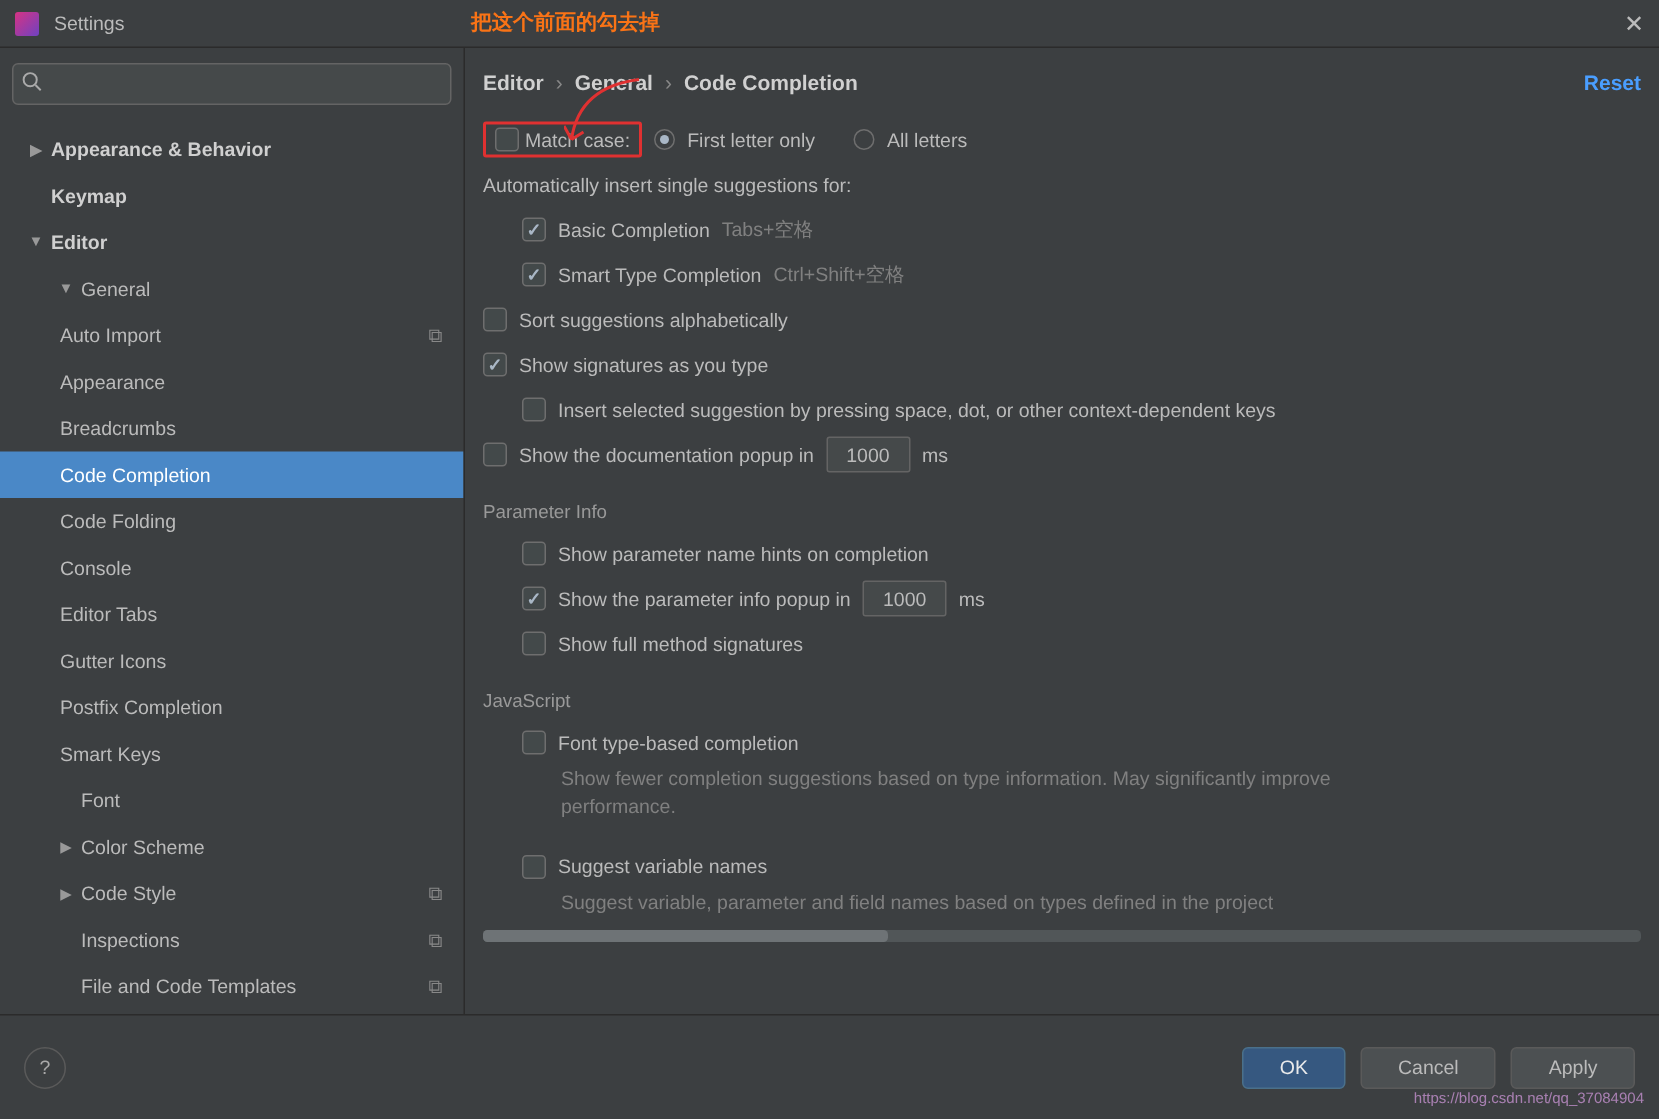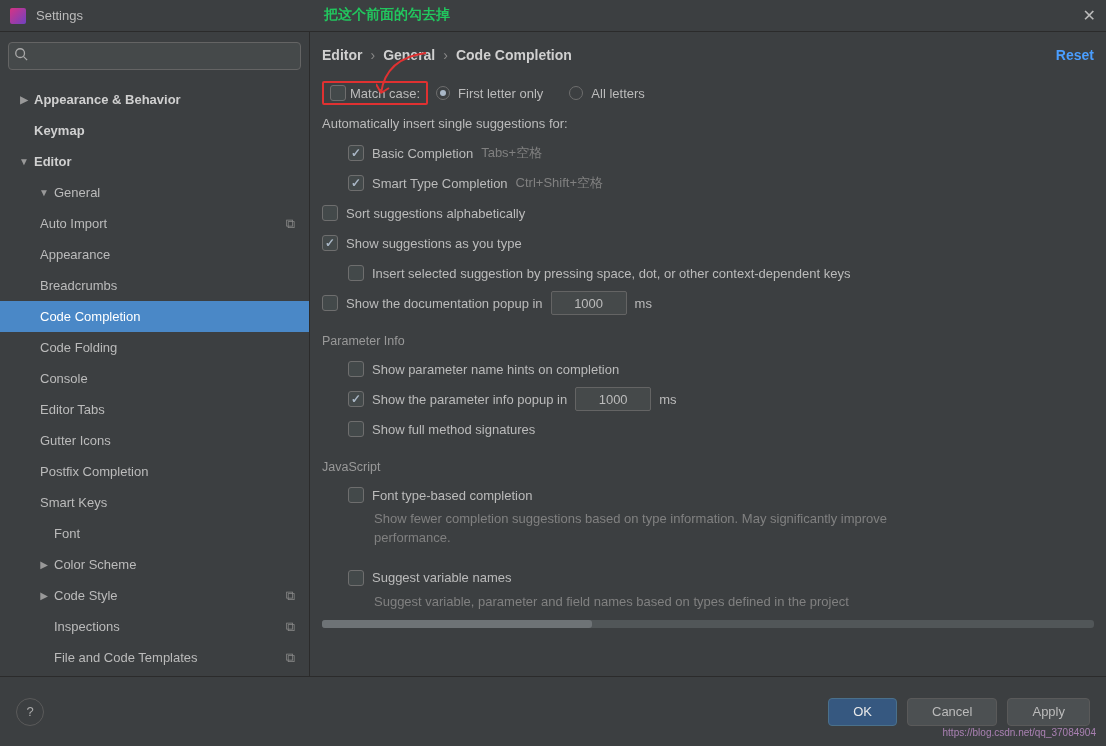--- a/index.html
+++ b/index.html
@@ -15,36 +15,36 @@
 .search input{width:100%;background:#45494a;border:1px solid #646464;border-radius:4px;height:28px;padding:0 8px 0 26px;color:#bbb;font-size:13px}
 .search .mag{position:absolute;left:6px;top:5px;color:#aaa}
 .tree{flex:1;overflow:auto;padding-top:6px}
 .tree-item{height:31px;display:flex;align-items:center;cursor:pointer;color:#bbb;position:relative}
 .tree-item.bold{font-weight:600;color:#d0d0d0}
 .tree-item.selected{background:#4a88c7;color:#fff}
 .expander{width:12px;display:inline-flex;justify-content:center;font-size:10px;color:#999;margin-right:4px}
 .ind0{padding-left:18px}.ind1{padding-left:38px}.ind2{padding-left:24px}
 .copy-icon{position:absolute;right:14px;color:#888;font-size:13px}
 .content{flex:1;display:flex;flex-direction:column;position:relative}
-.annotation{position:absolute;top:-26px;left:14px;color:#22c55e;font-weight:700;font-size:14px;z-index:10}
+.annotation{position:absolute;top:-26px;left:4px;color:#f97316;font-weight:700;font-size:14px;z-index:10}
 .breadcrumb{height:46px;display:flex;align-items:center;padding:0 12px;gap:8px;font-size:14px}
 .breadcrumb .bc{color:#d0d0d0;font-weight:600}
 .breadcrumb .sep{color:#888}
 .breadcrumb .reset{margin-left:auto;color:#4a9eff;font-weight:700;cursor:pointer}
 .panel{flex:1;overflow:auto;padding:0 12px 10px 12px}
 .row{display:flex;align-items:center;min-height:30px;gap:8px}
 .indent1{padding-left:26px}
 .chk{width:16px;height:16px;border:1px solid #6e6e6e;border-radius:3px;background:#43494a;display:inline-flex;align-items:center;justify-content:center;cursor:pointer;flex-shrink:0}
 .chk.checked{background:#43494a}
 .chk.checked::after{content:"✓";color:#a9b7c6;font-size:12px;font-weight:700}
 .radio{width:14px;height:14px;border:1px solid #6e6e6e;border-radius:50%;display:inline-flex;align-items:center;justify-content:center;cursor:pointer;flex-shrink:0}
 .radio.checked::after{content:"";width:6px;height:6px;background:#a9b7c6;border-radius:50%}
 .lbl{color:#bbb}
 .hint{color:#808080}
-.input-num{width:76px;height:24px;background:#45494a;border:1px solid #646464;color:#bbb;text-align:center;border-radius:2px;font-size:13px}
+.input-num{width:56px;height:24px;background:#45494a;border:1px solid #646464;color:#bbb;text-align:center;border-radius:2px;font-size:13px}
 .section-title{color:#999;font-size:12.5px;margin:16px 0 6px 0}
 .desc{color:#808080;margin-left:26px;max-width:540px;line-height:1.45}
 .highlight-box{border:2px solid #e03131;border-radius:2px;padding:2px 6px;display:inline-flex;align-items:center;gap:4px}
 .arrow-svg{position:absolute;top:16px;left:66px;z-index:9;pointer-events:none}
 .footer{height:70px;border-top:1px solid #2b2b2b;display:flex;align-items:center;padding:0 16px;gap:10px}
 .help-btn{width:28px;height:28px;border:1px solid #5a5a5a;border-radius:50%;display:flex;align-items:center;justify-content:center;color:#aaa;cursor:pointer}
 .spacer{flex:1}
 .btn{height:28px;padding:0 24px;border-radius:4px;border:1px solid #5a5a5a;background:#4c5052;color:#bbb;cursor:pointer;font-size:13px}
 .btn.primary{background:#365880;border-color:#4a708b;color:#eaeaea}
 .watermark{position:absolute;right:10px;bottom:8px;color:#f0abfc;opacity:.6;font-size:10px}
@@ -198,21 +198,21 @@
         <span class="chk checked"></span>
         <span class="lbl">Smart Type Completion</span>
         <span class="hint">Ctrl+Shift+空格</span>
       </div>
       <div class="row">
         <span class="chk"></span>
         <span class="lbl">Sort suggestions alphabetically</span>
       </div>
       <div class="row">
         <span class="chk checked"></span>
-        <span class="lbl">Show suggestions as you type</span>
+        <span class="lbl">Show signatures as you type</span>
       </div>
       <div class="row indent1">
         <span class="chk"></span>
         <span class="lbl">Insert selected suggestion by pressing space, dot, or other context-dependent keys</span>
       </div>
       <div class="row">
         <span class="chk"></span>
         <span class="lbl">Show the documentation popup in</span>
         <input class="input-num" value="1000" style="">
         <span class="lbl">ms</span>

